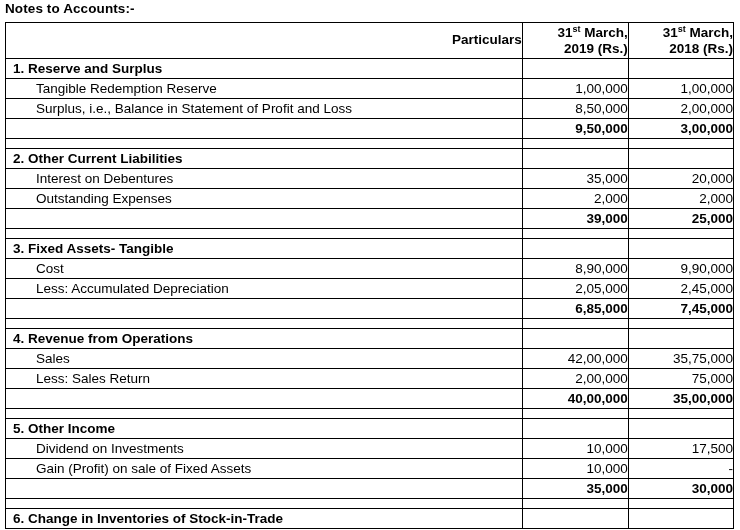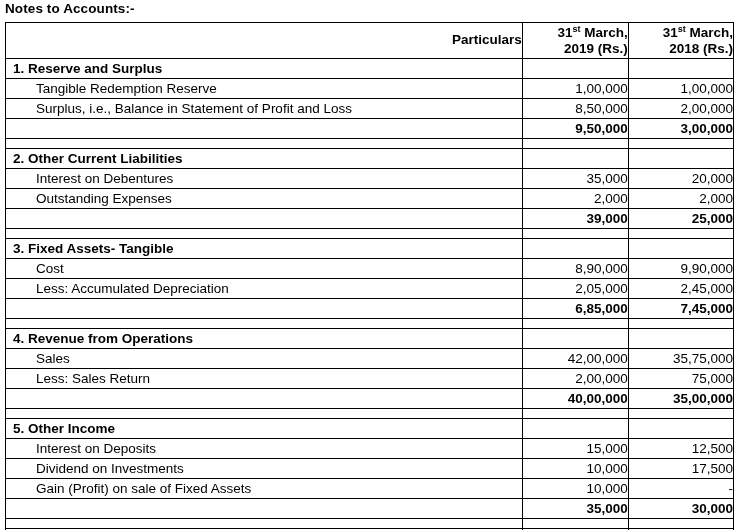--- a/index.html
+++ b/index.html
@@ -226,25 +226,20 @@
           <td class="part"></td>
           <td class="num"></td>
           <td class="num"></td>
         </tr>
         <tr class="sec-head">
           <td class="part">5. Other Income</td>
           <td class="num"></td>
           <td class="num"></td>
         </tr>
         <tr class="item">
-          <td class="part">Interest on Deposits</td>
-          <td class="num">15,000</td>
-          <td class="num">12,500</td>
-        </tr>
-        <tr class="item">
           <td class="part">Dividend on Investments</td>
           <td class="num">10,000</td>
           <td class="num">17,500</td>
         </tr>
         <tr class="item">
           <td class="part">Gain (Profit) on sale of Fixed Assets</td>
           <td class="num">10,000</td>
           <td class="num">-</td>
         </tr>
         <tr class="total">

